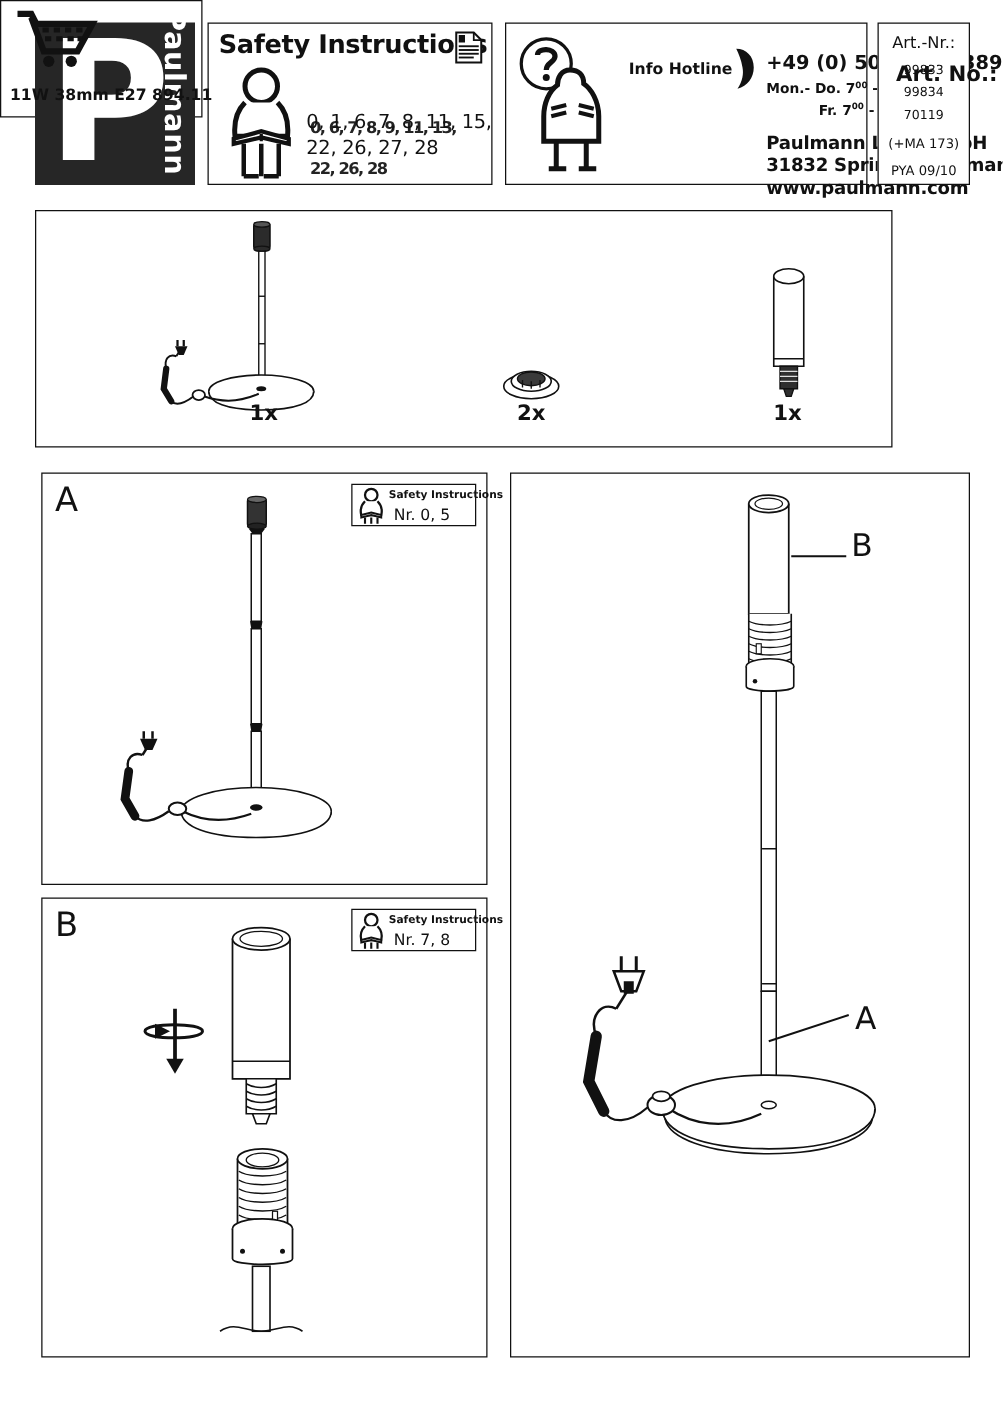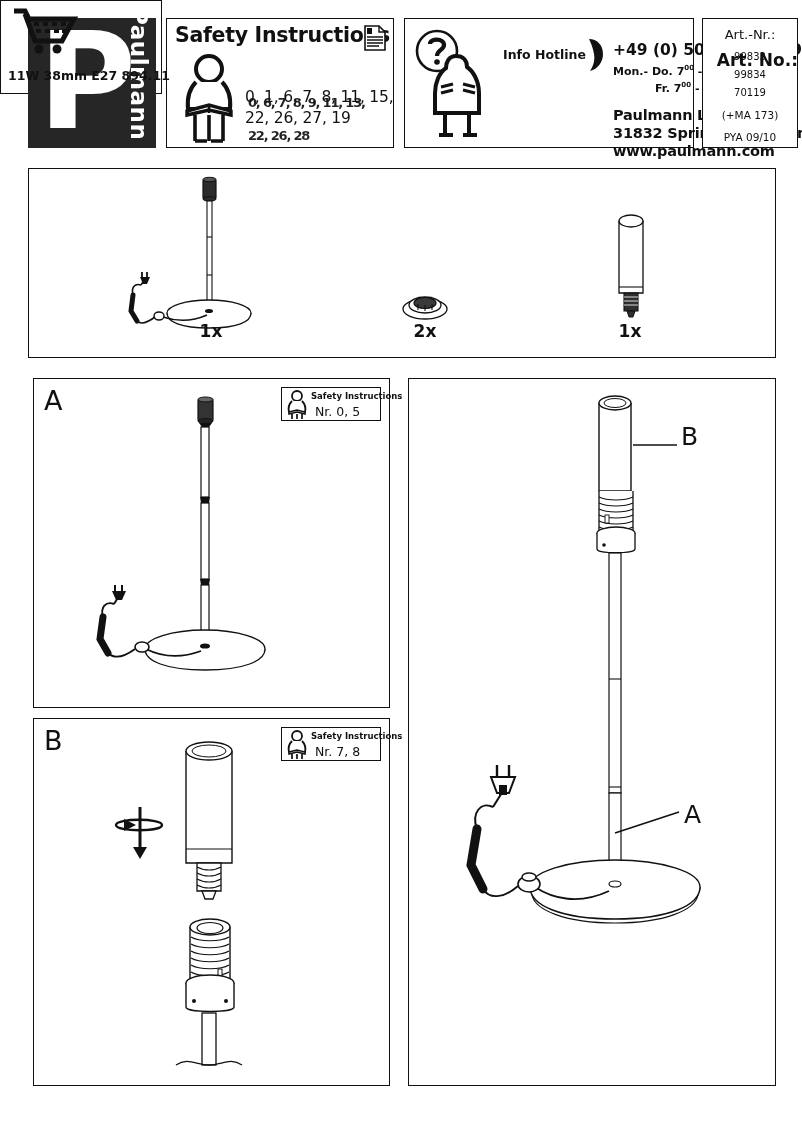--- a/index.html
+++ b/index.html
@@ -70,35 +70,35 @@
   #hours-2{left:250px;top:62px;}
   .addr{
     position:absolute;left:208px;
     font-family:"DejaVu Sans", sans-serif;font-weight:700;font-size:14.5px;
     white-space:nowrap;letter-spacing:-0.2px;
   }
   #addr-1{top:88px;}
   #addr-2{top:106px;}
   #addr-3{top:124px;}
 
-  #art-box{left:702px;top:18px;width:96px;height:130px;}
+  #art-box{left:702px;top:18px;width:74px;height:130px;}
   #art-box .t{
     position:absolute;width:100%;text-align:center;
     font-family:"DejaVu Sans", sans-serif;white-space:nowrap;
   }
   #art-label{top:8px;font-size:13px;}
   .art-num{font-size:10px;}
   #art-n1{top:32px;}
   #art-n2{top:50px;}
   #art-n3{top:68px;}
   #art-ma{top:90px;font-size:10.5px;}
   #art-pya{top:112px;font-size:10.5px;}
 
   
-  #parts-panel{left:28px;top:168px;width:748px;height:190px;}
+  #parts-panel{left:28px;top:168px;width:686px;height:190px;}
   .qty{
     position:absolute;top:152px;
     font-family:"DejaVu Sans", sans-serif;font-weight:700;font-size:17px;
     text-align:center;width:60px;
   }
   #qty-1{left:152px;}
   #qty-2{left:366px;}
   #qty-3{left:571px;}
 
   
@@ -178,21 +178,21 @@
       <path d="M23 27 C16 34 14 44 15 54 L57 54 C58 44 56 34 49 27" fill="#fff" stroke="#111" stroke-width="4"></path>
       <path d="M14 56 L36 50 L58 56 L58 60 L36 55 L14 60 Z" fill="#fff" stroke="#111" stroke-width="3.4"></path>
       <line x1="36" y1="52" x2="36" y2="58" stroke="#111" stroke-width="2.6"></line>
       <path d="M22 60 L22 86 M36 60 L36 86 M50 60 L50 86" stroke="#111" stroke-width="3.6" fill="none"></path>
       <path d="M22 86 L34 86 M38 86 L50 86" stroke="#111" stroke-width="3.6"></path>
     </svg>
 
     <div id="safety-numbers">
       <span class="lay a">0, 1, 6, 7, 8, 11, 15,</span>
       <span class="lay b">0, 6, 7, 8, 9, 11, 13,</span>
-      <span class="lay a a2">22, 26, 27, 19</span>
+      <span class="lay a a2">22, 26, 27, 28</span>
       <span class="lay b b2">22, 26, 28</span>
     </div>
   </div>
 
   <div class="box" id="hotline-box">
     <svg id="q-fig" viewBox="0 0 92 112">
       <circle cx="26" cy="22" r="20" fill="#fff" stroke="#111" stroke-width="2.6"></circle>
       <path d="M19 15 C19 9 33 9 33 16 C33 21 26 21 26 27" fill="none" stroke="#111" stroke-width="4.2"></path>
       <circle cx="26" cy="33" r="2.8" fill="#111"></circle>
       <path d="M45 27 C38 27 35 33 35 39 C28 44 24 54 24 64 L24 84 L68 84 L68 64 C68 52 62 42 56 38 C56 31 52 27 45 27 Z" fill="#fff" stroke="#111" stroke-width="4"></path>

